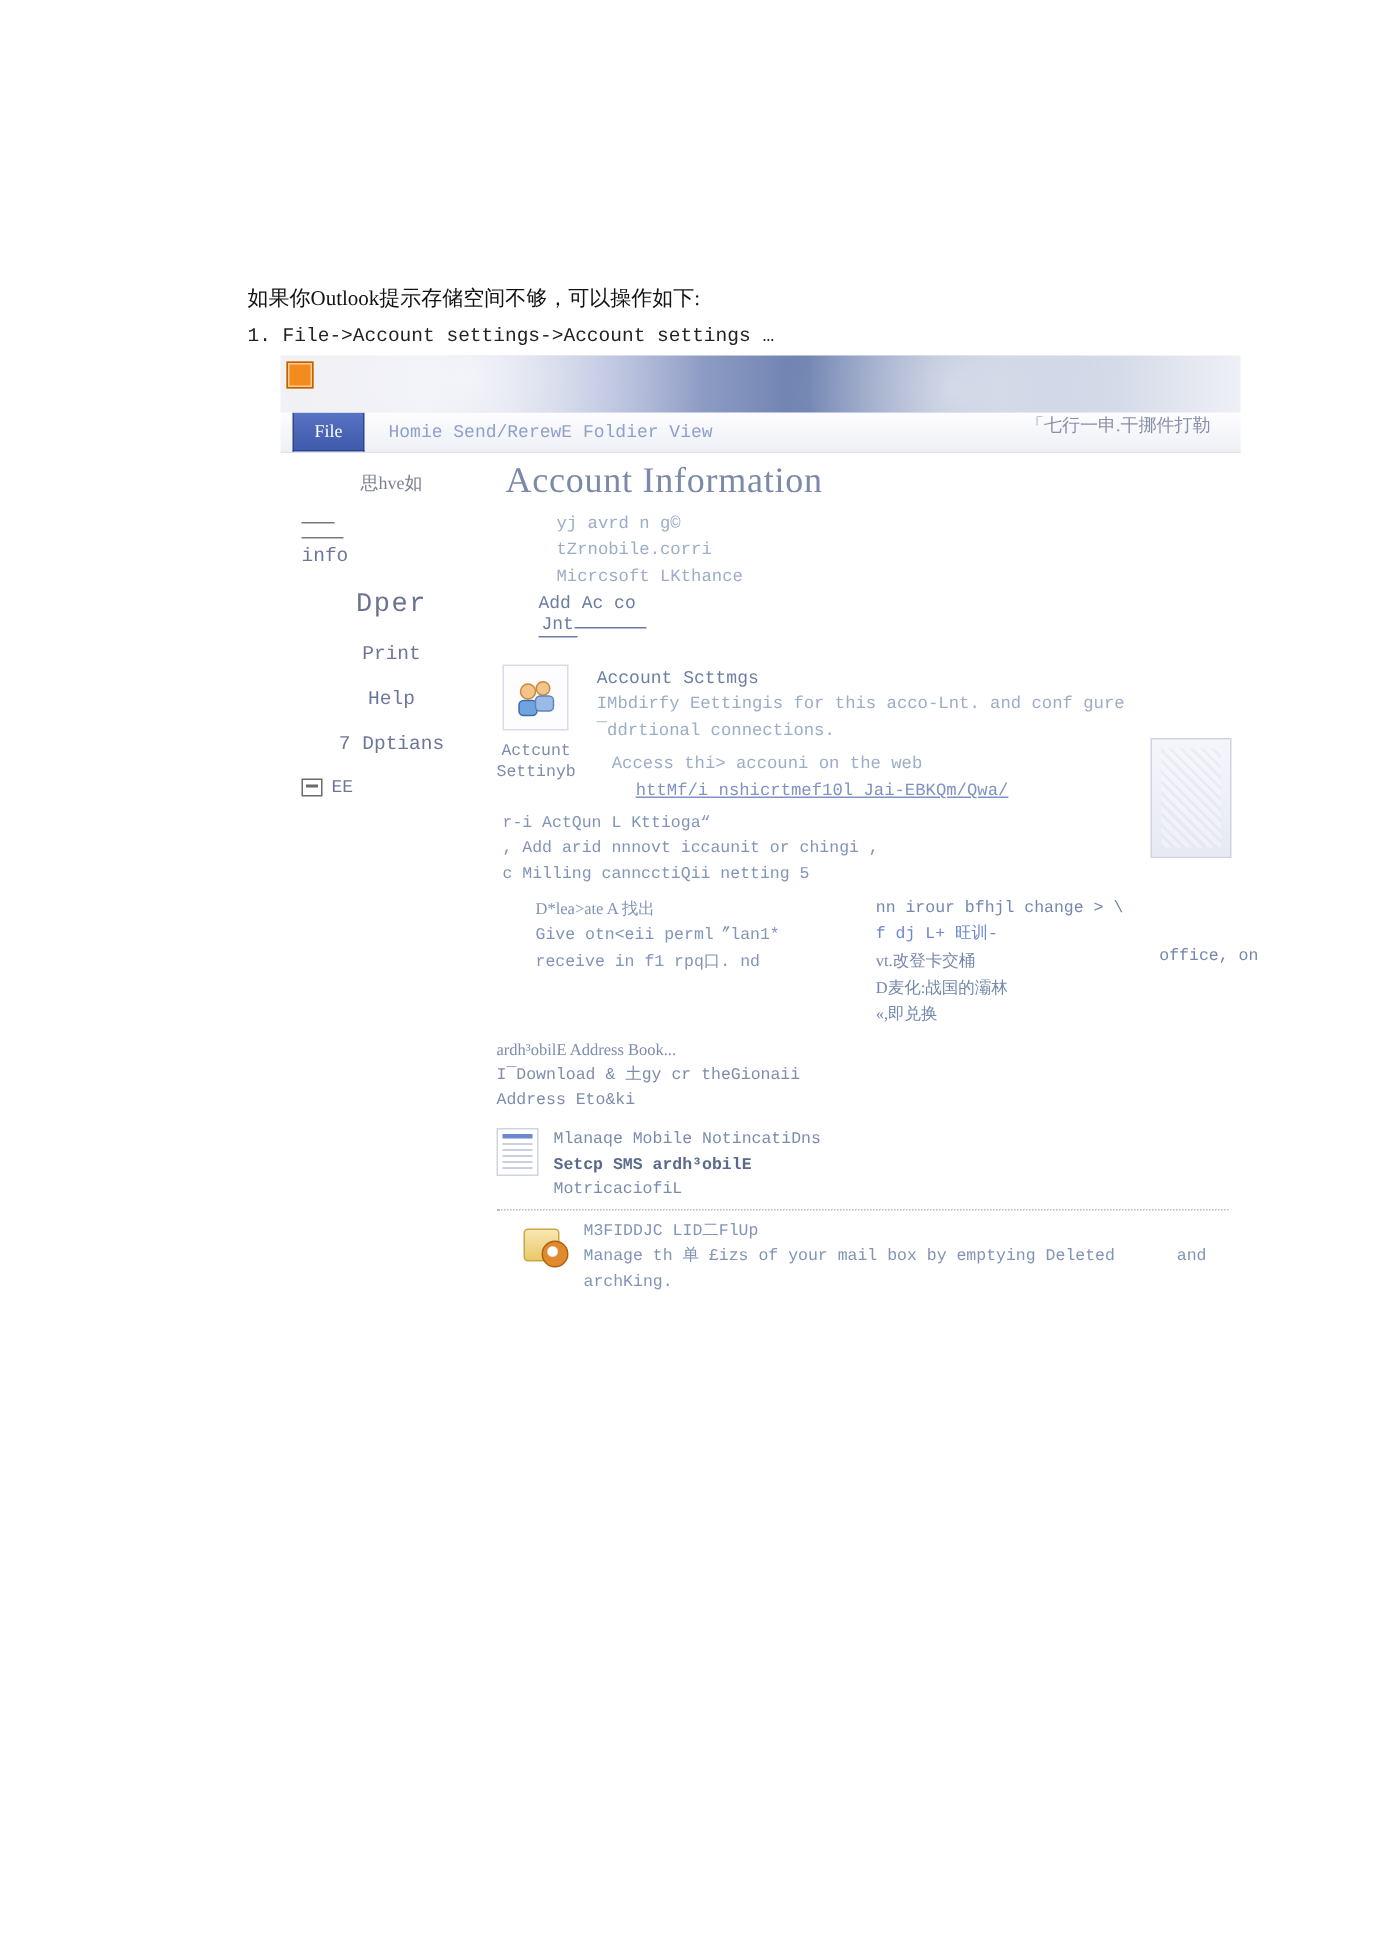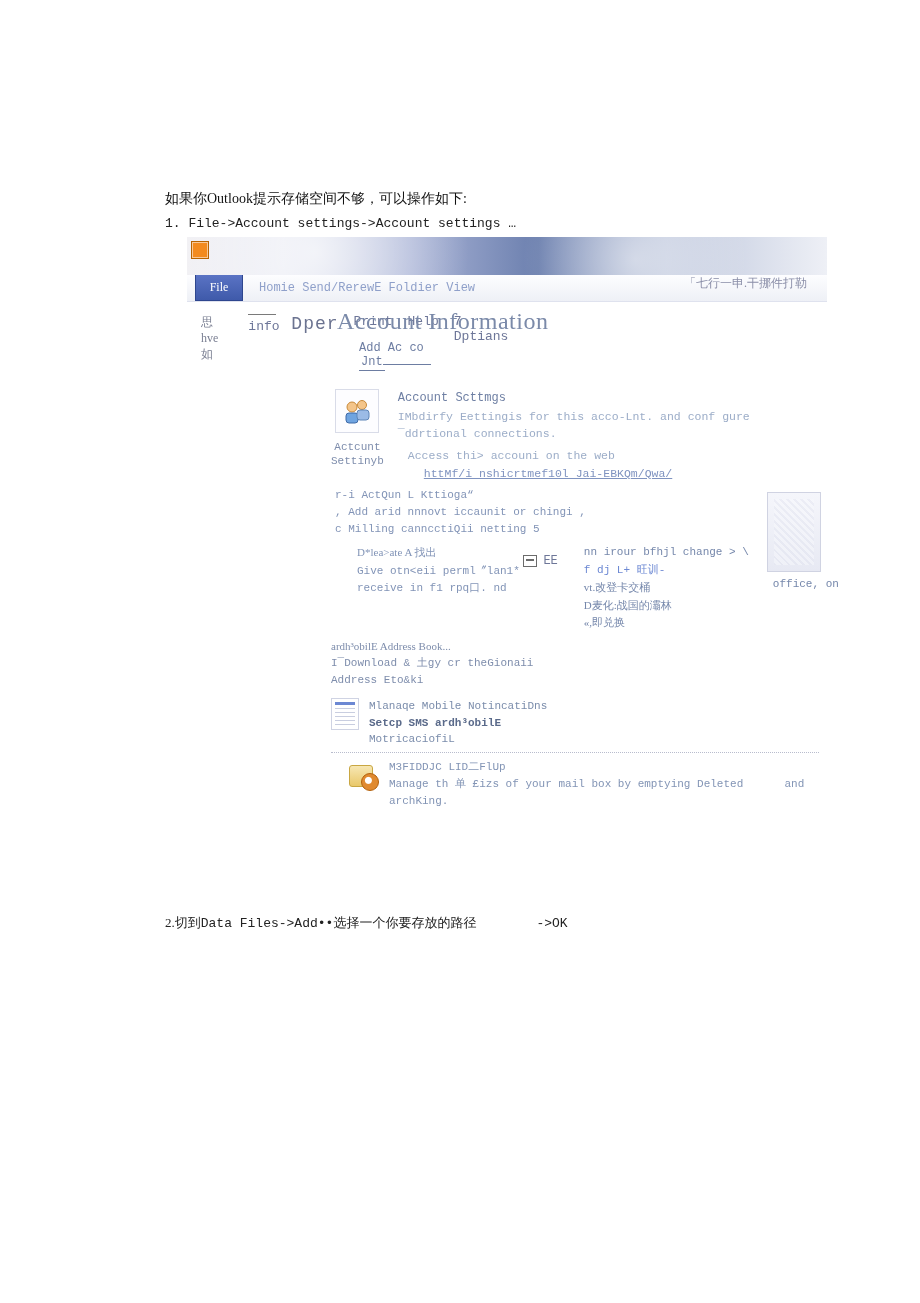--- a/index.html
+++ b/index.html
@@ -75,21 +75,21 @@
   }
   .ss-tabbar .search {
     margin-left:auto; padding-right:20px; color:#8a8ea8;
     font-family:"SimSun",serif;
   }
 
   .ss-body { display:flex; min-height:450px; }
   .ss-sidebar {
     width:120px; padding:12px 10px 10px 14px;
     color:#6d7698; font-size:13px;
-    display:flex; flex-direction:row; gap:15px;
+    display:flex; flex-direction:column; gap:15px;text-align:center;
   }
   .ss-sidebar .sep { border-top:1.5px solid #7a7a7a; width:22px; margin:2px 0 -6px; }
   .ss-sidebar .item { font-family:"Courier New", monospace; }
   .ss-sidebar .item.cn { font-family:"SimSun",serif; color:#7a7f92; font-size:12px; }
   .ss-sidebar .item.big { font-size:18px; letter-spacing:1px; color:#6b7390; }
   .ss-sidebar .exit {
     display:flex; align-items:center; gap:6px; font-size:12px;
   }
   .ss-sidebar .exit .sq {
     width:12px; height:10px; border:1.5px solid #6b6b6b; position:relative;
@@ -222,20 +222,25 @@
           <span class="sq"></span>
           <span>EE</span>
         </div>
       </div>
 
       <div class="ss-main">
         <div class="side-mini"></div>
 
         <div class="ss-title">Account Information</div>
 
+        <div class="acct-block">
+          <div>yj avrd n g©</div>
+          <div class="l2">tZrnobile.corri</div>
+          <div class="l3">Micrcsoft LKthance</div>
+        </div>
         <div class="add-acco">
           <span>Add Ac co</span><br>
           <span class="u">Jnt</span><span class="rest"></span>
         </div>
 
         <div class="section">
           <div style="display:flex;flex-direction:column;align-items:center;gap:4px;">
             <div class="icon-box">
               <svg width="32" height="32" viewBox="0 0 32 32">
                 <circle cx="11" cy="12" r="5" fill="#f4c58a" stroke="#c88a3a"></circle>
@@ -310,16 +315,13 @@
               <span>and</span>
             </div>
             <div>archKing.</div>
           </div>
         </div>
 
       </div>
     </div>
   </div>
 
-  <div class="step2">
-    <span class="cn">2.切到</span><span class="mono">Data Files-&gt;Add••</span><span class="cn">选择一个你要存放的路径</span><span class="gap"></span><span class="mono">-&gt;OK</span>
-  </div>
 </div>
 
 </body></html>

